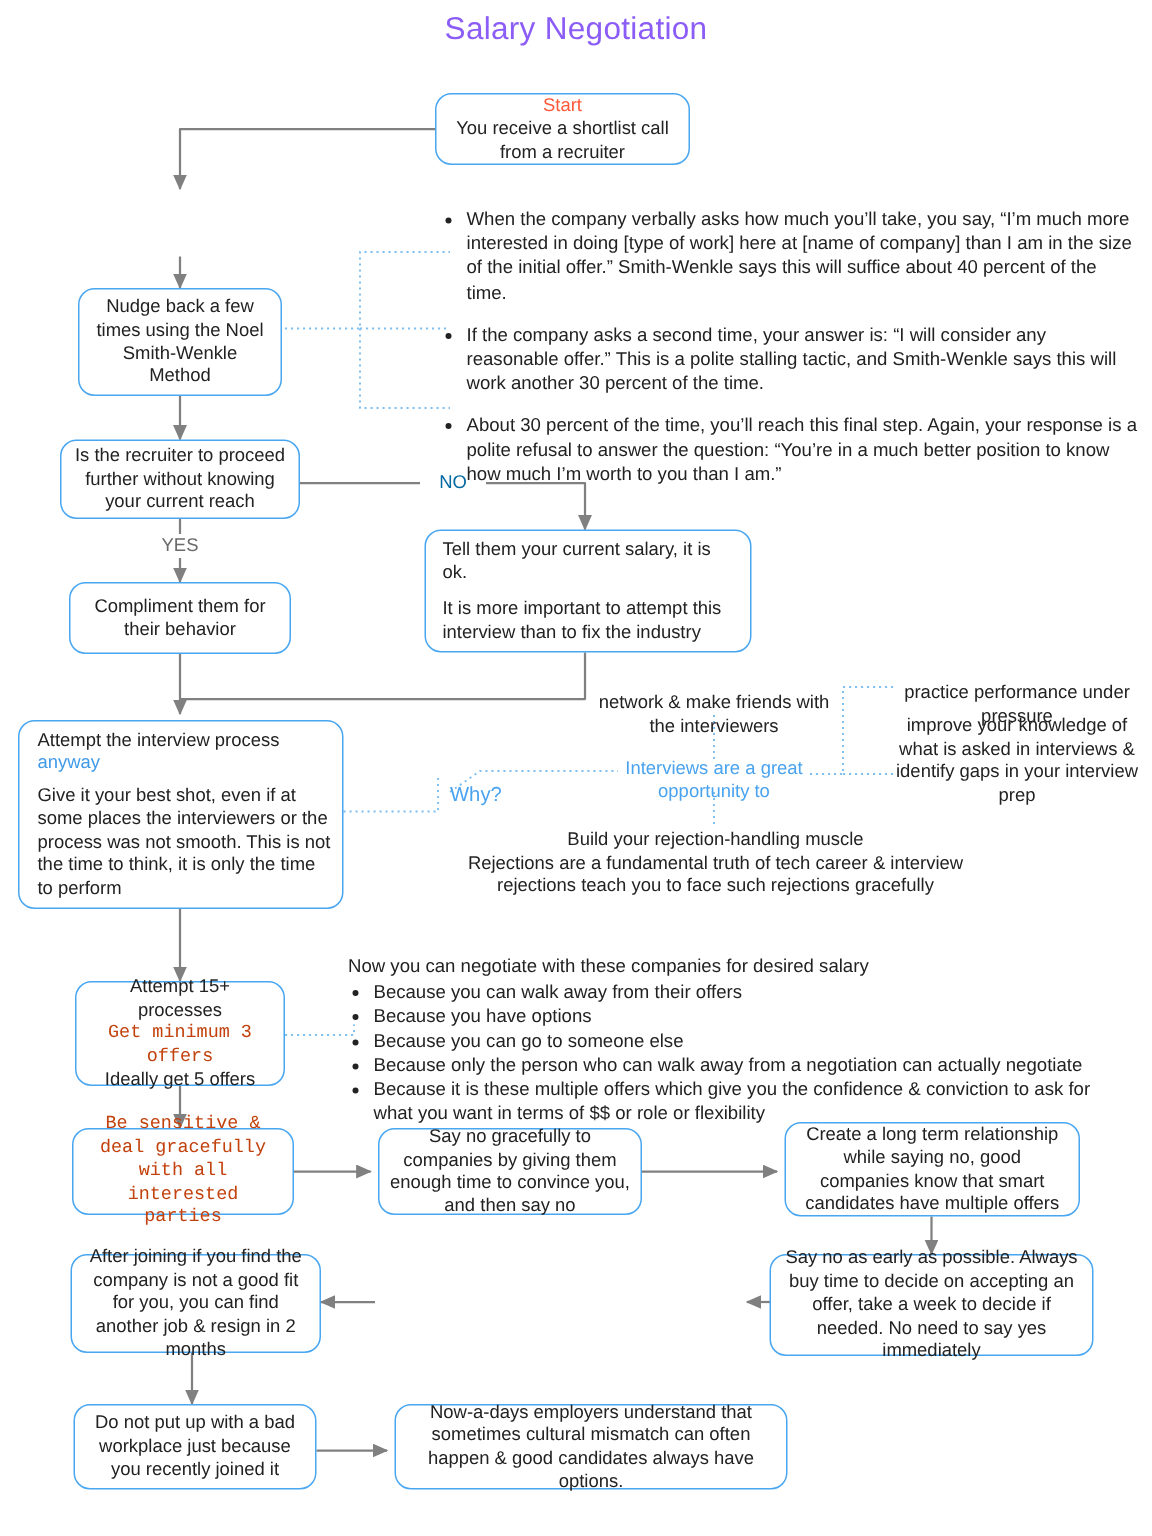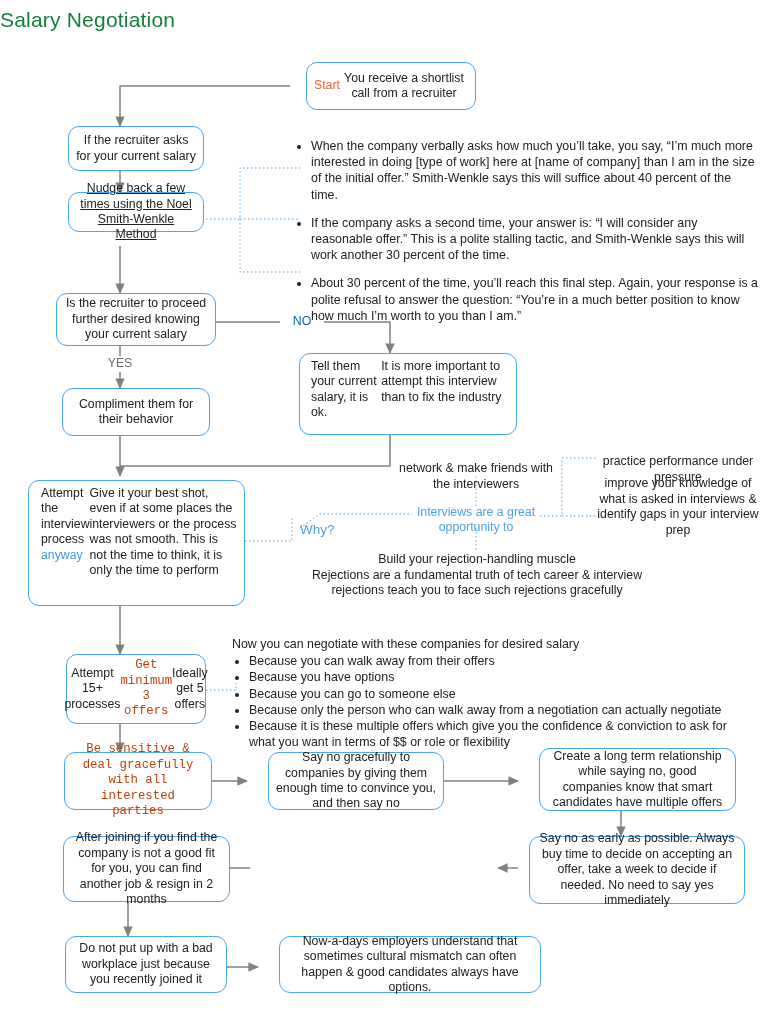--- a/index.html
+++ b/index.html
@@ -2,27 +2,27 @@
 <html><head>
 <meta charset="utf-8">
 <style>
   html,body{margin:0;padding:0;background:#ffffff;}
   body{width:768px;height:1024px;position:relative;overflow:hidden;
        font-family:"Liberation Sans","DejaVu Sans",sans-serif;
        -webkit-font-smoothing:antialiased;}
   #canvas{position:absolute;left:0;top:0;width:768px;height:1024px;}
   svg.wires{position:absolute;left:0;top:0;width:768px;height:1024px;pointer-events:none;}
 
-  .title{position:absolute;left:0;top:8px;width:768px;
-         font-size:21px;color:#15803d;letter-spacing:.2px;}
+  .title{position:absolute;left:0;top:8px;width:768px;text-align:center;
+         font-size:21px;color:#8b5cf6;letter-spacing:.2px;}
 
   .node{position:absolute;box-sizing:border-box;border:1.6px solid #49a6f0;
         border-radius:11px;background:#fff;color:#222;font-size:12.3px;
-        line-height:15.4px;text-align:center;display:flex;
-        align-items:center;justify-content:center;padding:5px 7px;margin-left:16px;}
+        line-height:15.4px;text-align:center;display:flex;flex-direction:column;
+        align-items:center;justify-content:center;padding:5px 7px;}
   .node.left{text-align:left;align-items:flex-start;}
   .accent{color:#ff5a3c;}
   .blue{color:#3f9ae8;}
   .blue-node{color:#c2410c;font-family:Liberation Mono, monospace;}
   .txt{position:absolute;color:#222;font-size:12.3px;line-height:15.6px;}
   .txt.c{text-align:center;}
   .txt.blue{color:#4aa3ef;}
   .blist{position:absolute;color:#222;font-size:12.4px;line-height:16.2px;}
   .blist ul{margin:0;padding-left:17px;}
   .blist li{margin:0 0 0 0;}
@@ -99,30 +99,27 @@
       <path d="M540,516 L562,516 L562,458 L598,458"></path>
       <path d="M562,516 L598,516"></path>
     </g>
   </svg>
 
   <div class="node" style="left:290px;top:62px;width:170px;height:48px;">
     <div class="accent">Start</div>
     <div>You receive a shortlist call from a recruiter</div>
   </div>
 
-  <div class="node" style="left:52px;top:126px;width:136px;height:45px;">
-    <div>If the recruiter asks for your current salary</div>
-  </div>
-
-  <div class="node" style="left:52px;top:192px;width:136px;height:40px;text-decoration:underline;">
+
+  <div class="node" style="left:52px;top:192px;width:136px;height:72px;">
     <div>Nudge back a few times using the Noel Smith-Wenkle Method</div>
   </div>
 
   <div class="node" style="left:40px;top:293px;width:160px;height:53px;">
-    <div>Is the recruiter to proceed further desired knowing your current salary</div>
+    <div>Is the recruiter to proceed further without knowing your current reach</div>
   </div>
 
   <div class="node" style="left:46px;top:388px;width:148px;height:48px;">
     <div>Compliment them for their behavior</div>
   </div>
 
   <div class="node left" style="left:283px;top:353px;width:218px;height:82px;padding-left:11px;">
     <div>Tell them your current salary, it is ok.</div>
     <div class="spacer"></div>
     <div>It is more important to attempt this interview than to fix the industry</div>

